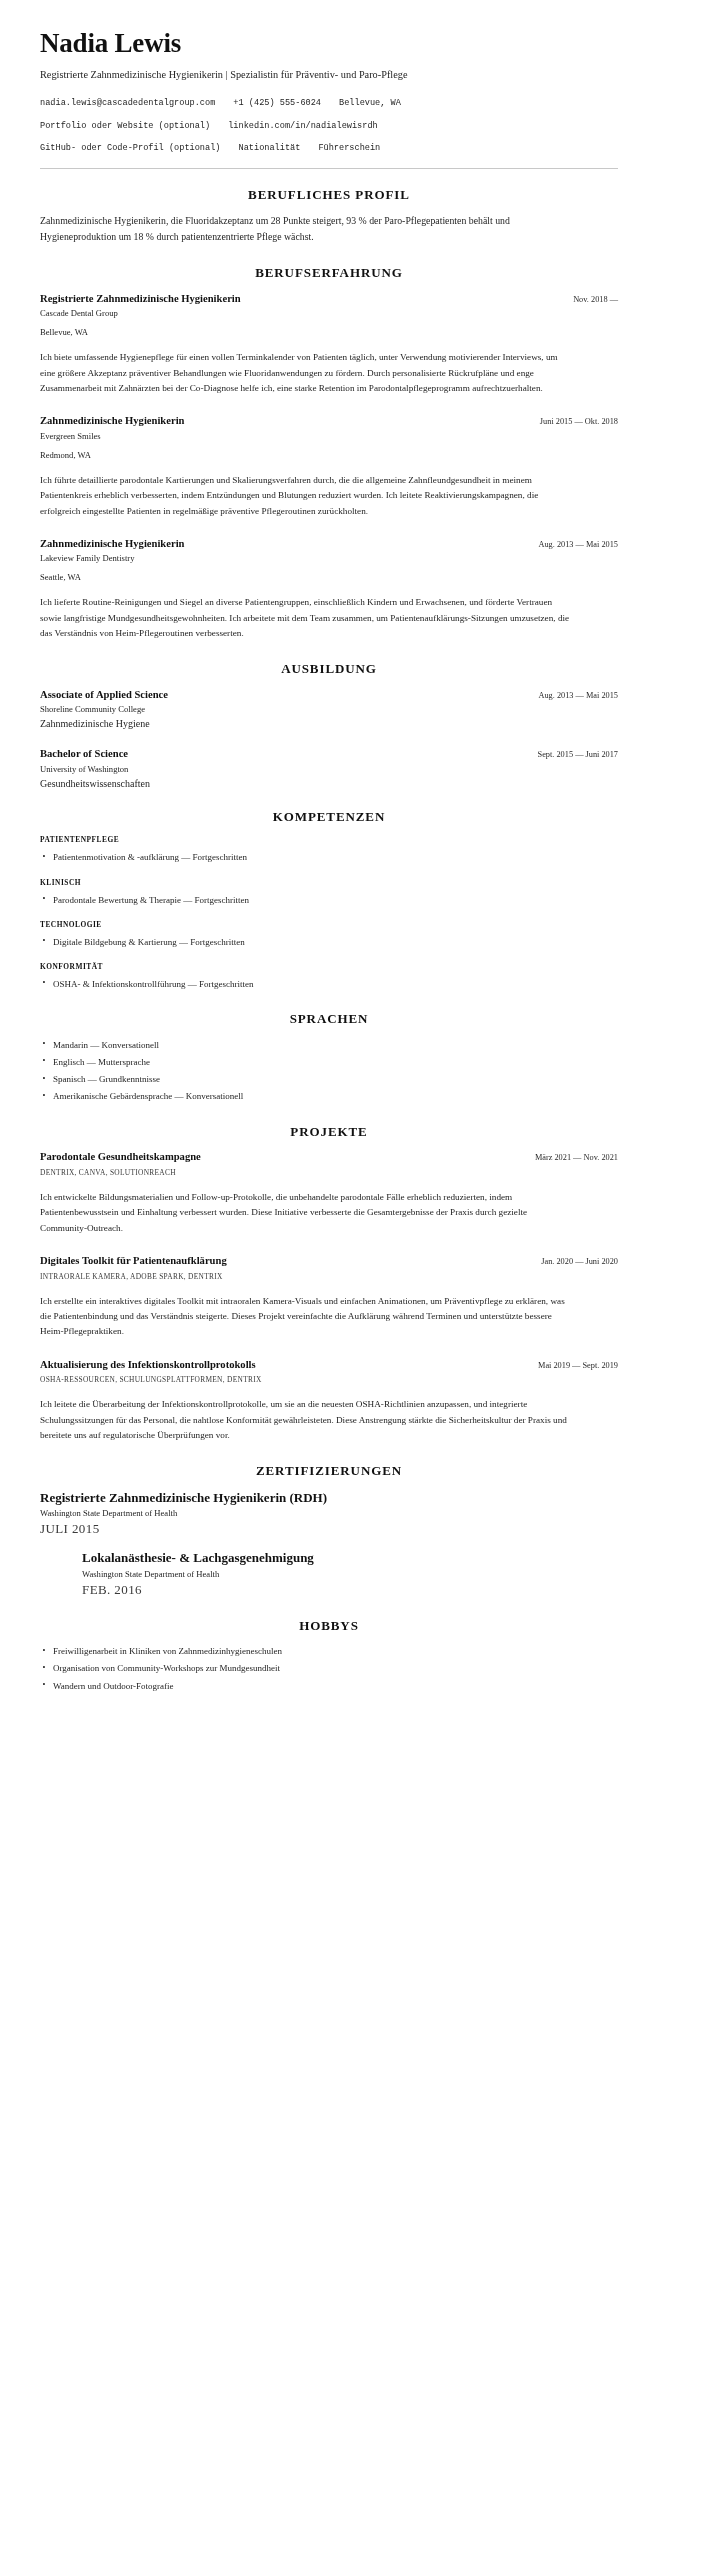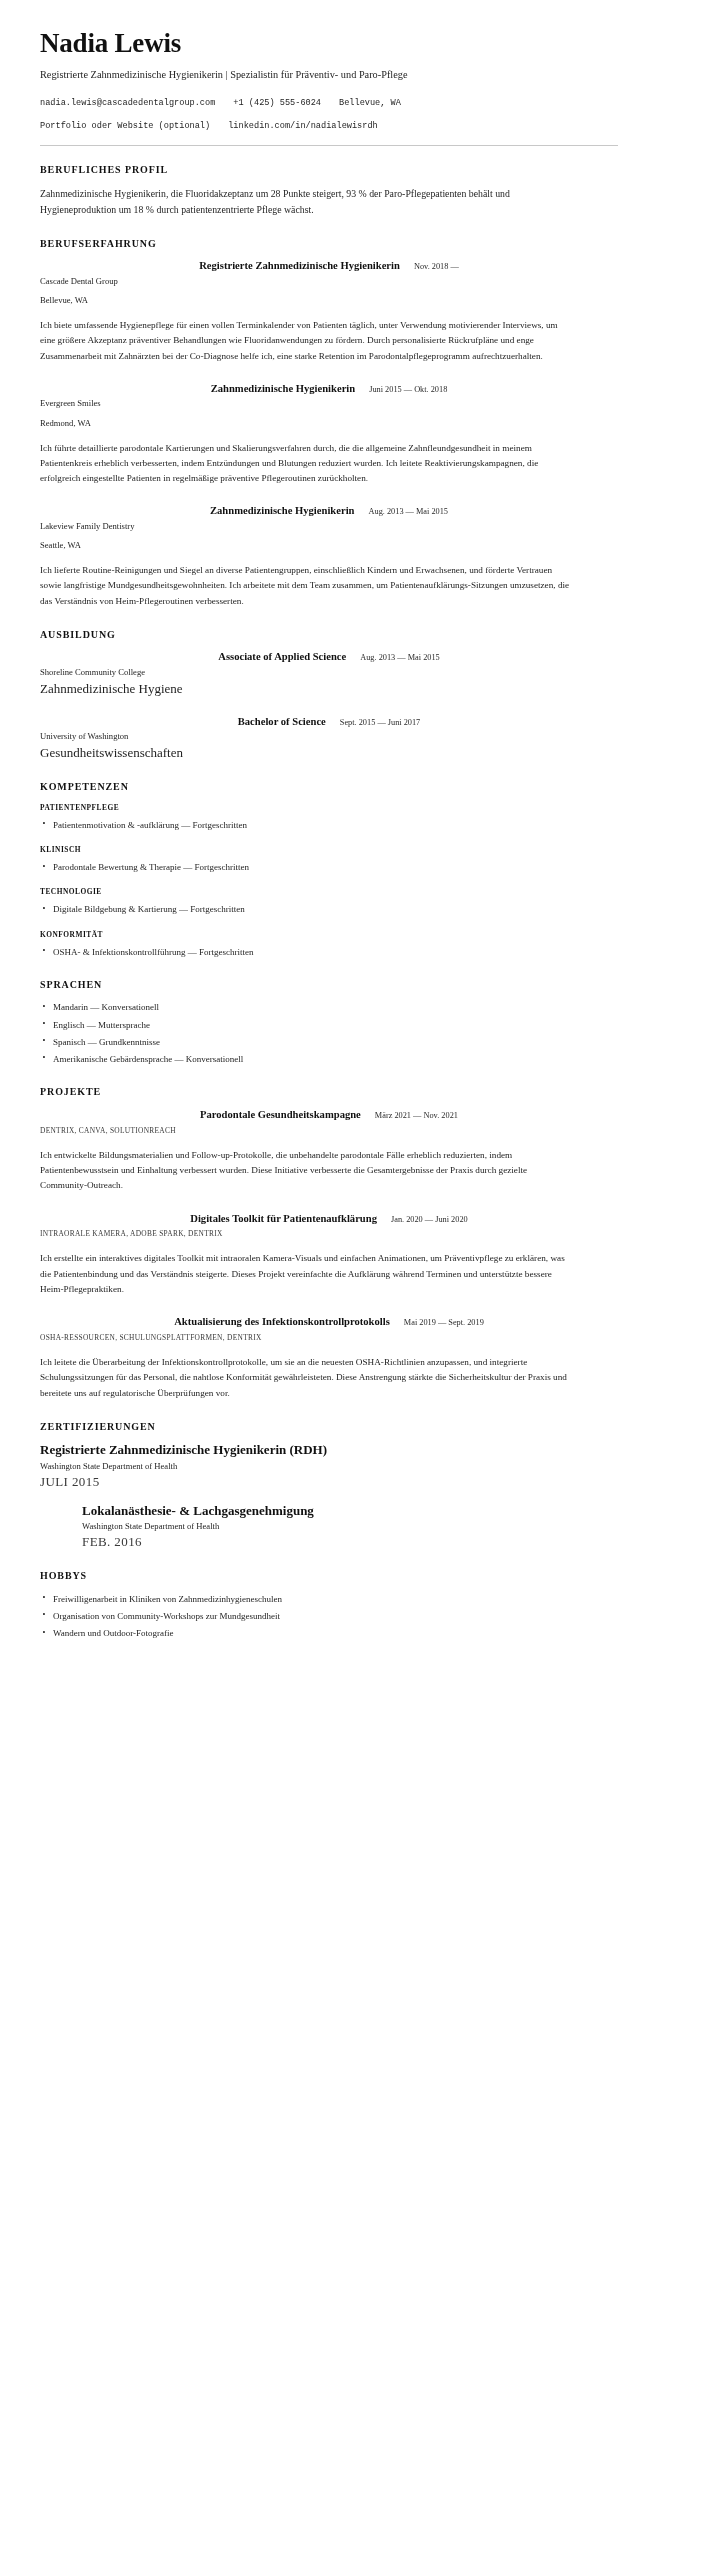--- a/index.html
+++ b/index.html
@@ -51,42 +51,43 @@
 
   .rule {
     border: 0;
     border-top: 0.6px solid #c8c8c8;
     margin: 13px 0 18px 0;
   }
 
   
   .section { margin-bottom: 20px; }
   .section-title {
-    font-size: 10px;
+    font-size: 13px;
     font-weight: bold;
     letter-spacing: 0.9px;
     text-transform: uppercase;
     margin: 0 0 10.6px 0;
     color: #111111;
+    text-align: center;
   }
   .summary-text {
     font-size: 9.8px;
     line-height: 1.62;
     margin: 0;
     max-width: 520px;
     color: #1e1e1e;
   }
 
   
   .entry { margin-bottom: 18px; }
   .entry:last-child { margin-bottom: 0; }
   .entry-head {
     display: flex;
     align-items: baseline;
-    justify-content: center;
+    justify-content: space-between;
     gap: 14px;
   }
   .entry-title {
     font-size: 10.6px;
     font-weight: bold;
     margin: 0;
     color: #111111;
     line-height: 1.3;
   }
   .entry-date {
@@ -115,21 +116,21 @@
     text-transform: uppercase;
   }
   .entry-desc {
     font-size: 9.2px;
     line-height: 1.66;
     margin: 13px 0 0 0;
     max-width: 532px;
     color: #1e1e1e;
   }
   .entry-field {
-    font-size: 13px;
+    font-size: 10px;
     margin: 2.4px 0 0 0;
     color: #1e1e1e;
   }
 
   
   .skill-group { margin-bottom: 13px; }
   .skill-group:last-child { margin-bottom: 0; }
   .skill-cat {
     font-size: 7.4px;
     font-weight: bold;
@@ -197,20 +198,25 @@
       <span class="ci">nadia.lewis@cascadedentalgroup.com</span>
       <span class="ci">+1 (425) 555-6024</span>
       <span class="ci">Bellevue, WA</span>
     </div>
 
     <div class="contact-row">
       <span class="ci">Portfolio oder Website (optional)</span>
       <span class="ci">linkedin.com/in/nadialewisrdh</span>
     </div>
 
+    <div class="contact-row">
+      <span class="ci">GitHub- oder Code-Profil (optional)</span>
+      <span class="ci">Nationalität</span>
+      <span class="ci">Führerschein</span>
+    </div>
   </header>
 
   <hr class="rule">
 
   <section class="section">
     <h2 class="section-title">Berufliches Profil</h2>
     <p class="summary-text">Zahnmedizinische Hygienikerin, die Fluoridakzeptanz um 28 Punkte steigert, 93 % der Paro-Pflegepatienten behält und Hygieneproduktion um 18 % durch patientenzentrierte Pflege wächst.</p>
   </section>
 
   <section class="section">

